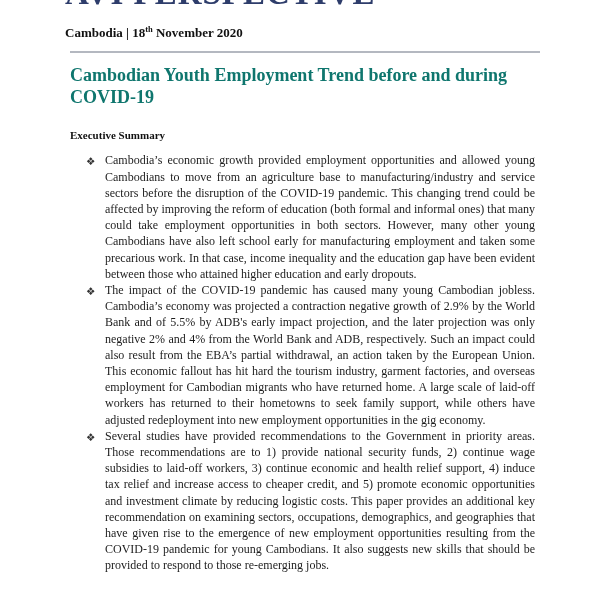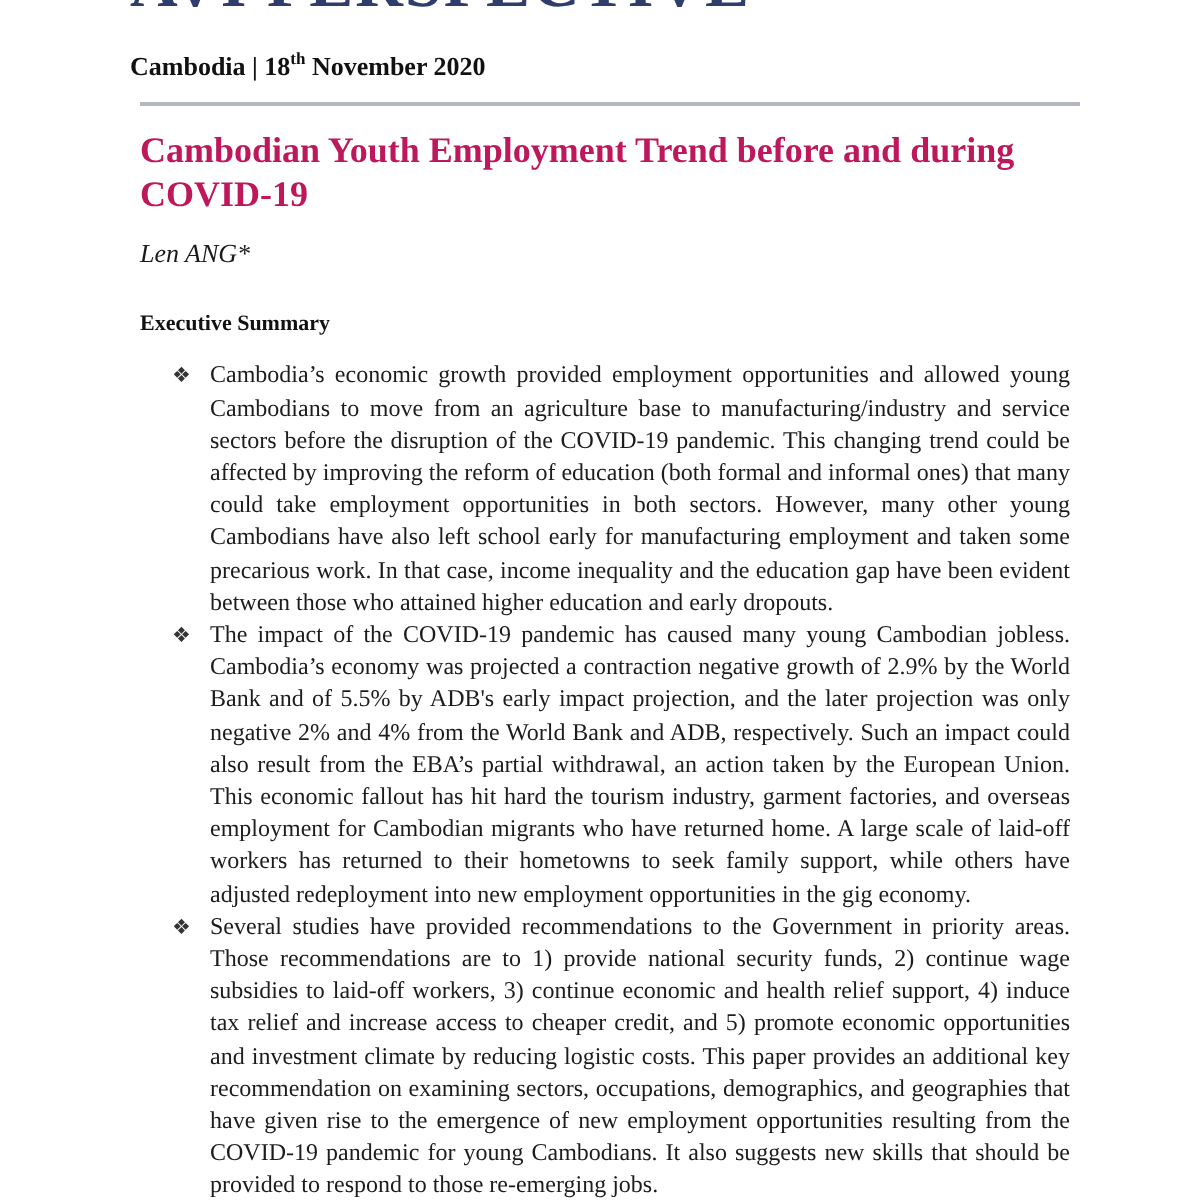--- a/index.html
+++ b/index.html
@@ -43,21 +43,21 @@
     border: none;
     border-top: 2px solid #b4b8c0;
     margin: 10px 0 0 5px;
     width: 470px;
   }
   .title {
     margin: 12px 0 0 5px;
     font-size: 18px;
     line-height: 21.5px;
     font-weight: bold;
-    color: #be185d;
+    color: #0f766e;
     width: 480px;
   }
   .author {
     margin: 11px 0 0 5px;
     font-style: italic;
     font-size: 13px;
     color: #1a1a1a;
   }
   .section-heading {
     margin: 21px 0 0 5px;
@@ -98,21 +98,20 @@
   </div>
 
   <div class="dateline">
     <span>Cambodia | 18</span><sup>th</sup><span> November 2020</span>
   </div>
 
   <hr class="top-rule">
 
   <h1 class="title">Cambodian Youth Employment Trend before and during COVID-19</h1>
 
-  <div class="author">Len ANG*</div>
 
   <h2 class="section-heading">Executive Summary</h2>
 
   <ul class="bullets">
     <li>
       <span class="marker">❖</span><span>Cambodia’s economic growth provided employment opportunities and allowed young Cambodians to move from an agriculture base to manufacturing/industry and service sectors before the disruption of the COVID-19 pandemic. This changing trend could be affected by improving the reform of education (both formal and informal ones) that many could take employment opportunities in both sectors. However, many other young Cambodians have also left school early for manufacturing employment and taken some precarious work. In that case, income inequality and the education gap have been evident between those who attained higher education and early dropouts.</span>
     </li>
     <li>
       <span class="marker">❖</span><span>The impact of the COVID-19 pandemic has caused many young Cambodian jobless. Cambodia’s economy was projected a contraction negative growth of 2.9% by the World Bank and of 5.5% by ADB's early impact projection, and the later projection was only negative 2% and 4% from the World Bank and ADB, respectively. Such an impact could also result from the EBA’s partial withdrawal, an action taken by the European Union. This economic fallout has hit hard the tourism industry, garment factories, and overseas employment for Cambodian migrants who have returned home. A large scale of laid-off workers has returned to their hometowns to seek family support, while others have adjusted redeployment into new employment opportunities in the gig economy.</span>
     </li>

